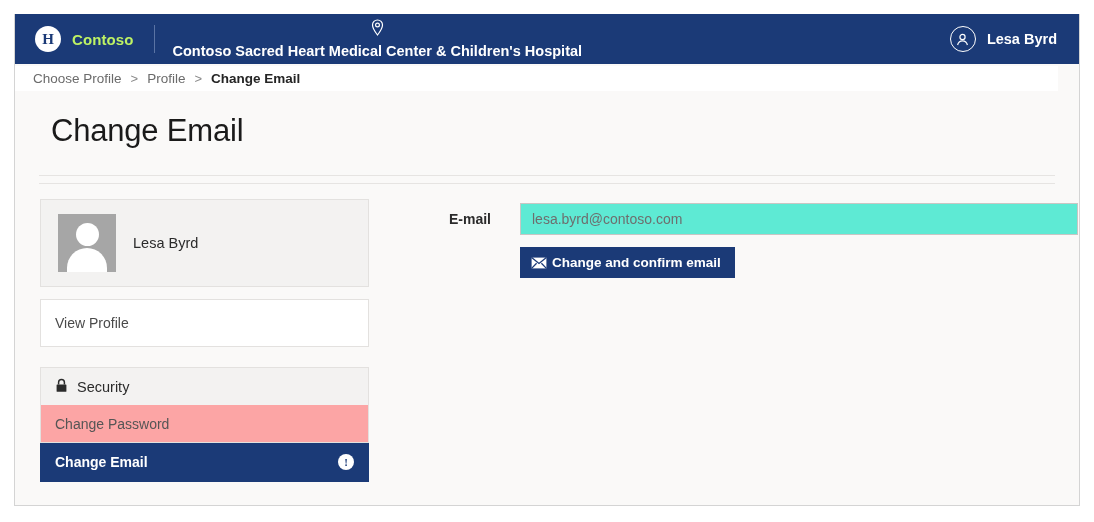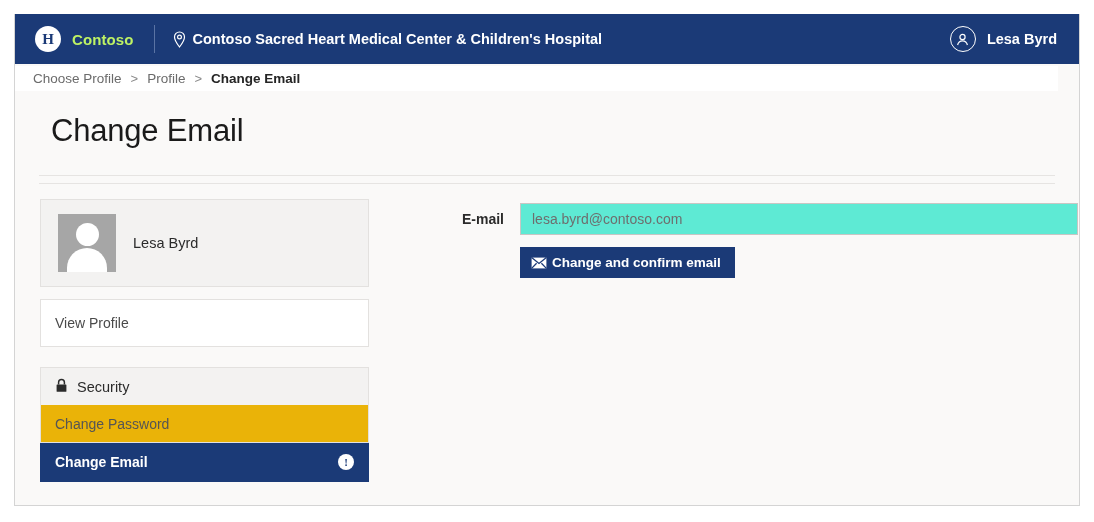--- a/index.html
+++ b/index.html
@@ -62,20 +62,21 @@
   .divider-v {
     width: 1px;
     height: 28px;
     background: #5a73a4;
     margin: 0 18px 0 20px;
   }
   .facility {
     display: flex;
     align-items: center;
     gap: 7px;
+    flex-direction: column;
   }
   .facility-name {
     color: #ffffff;
     font-size: 14.5px;
     font-weight: bold;
   }
   .pin-icon svg { display: block; }
 
   .user-area {
     position: absolute;
@@ -223,21 +224,21 @@
     border-bottom: none;
     font-size: 14.5px;
     color: #2b2b2b;
     cursor: pointer;
   }
   .nav-sub {
     height: 38px;
     display: flex;
     align-items: center;
     padding: 0 14px;
-    background: #eab308;
+    background: #fca5a5;
     border: 1px solid #e3e1df;
     border-top: none;
     font-size: 14px;
     color: #555555;
     cursor: pointer;
   }
   .nav-sub.active {
     background: #1b3a77;
     color: #ffffff;
     border-color: #1b3a77;
@@ -260,21 +261,21 @@
     line-height: 1;
   }
 
   
   .form-row {
     display: flex;
     align-items: center;
   }
   .form-label {
     width: 84px;
-    text-align: right;
+    text-align: center;
     font-size: 14px;
     color: #2b2b2b;
     font-weight: bold;
     padding-right: 16px;
   }
   .email-input {
     width: 558px;
     height: 32px;
     border: 1px solid #c8c6c4;
     background: #5eead4;

